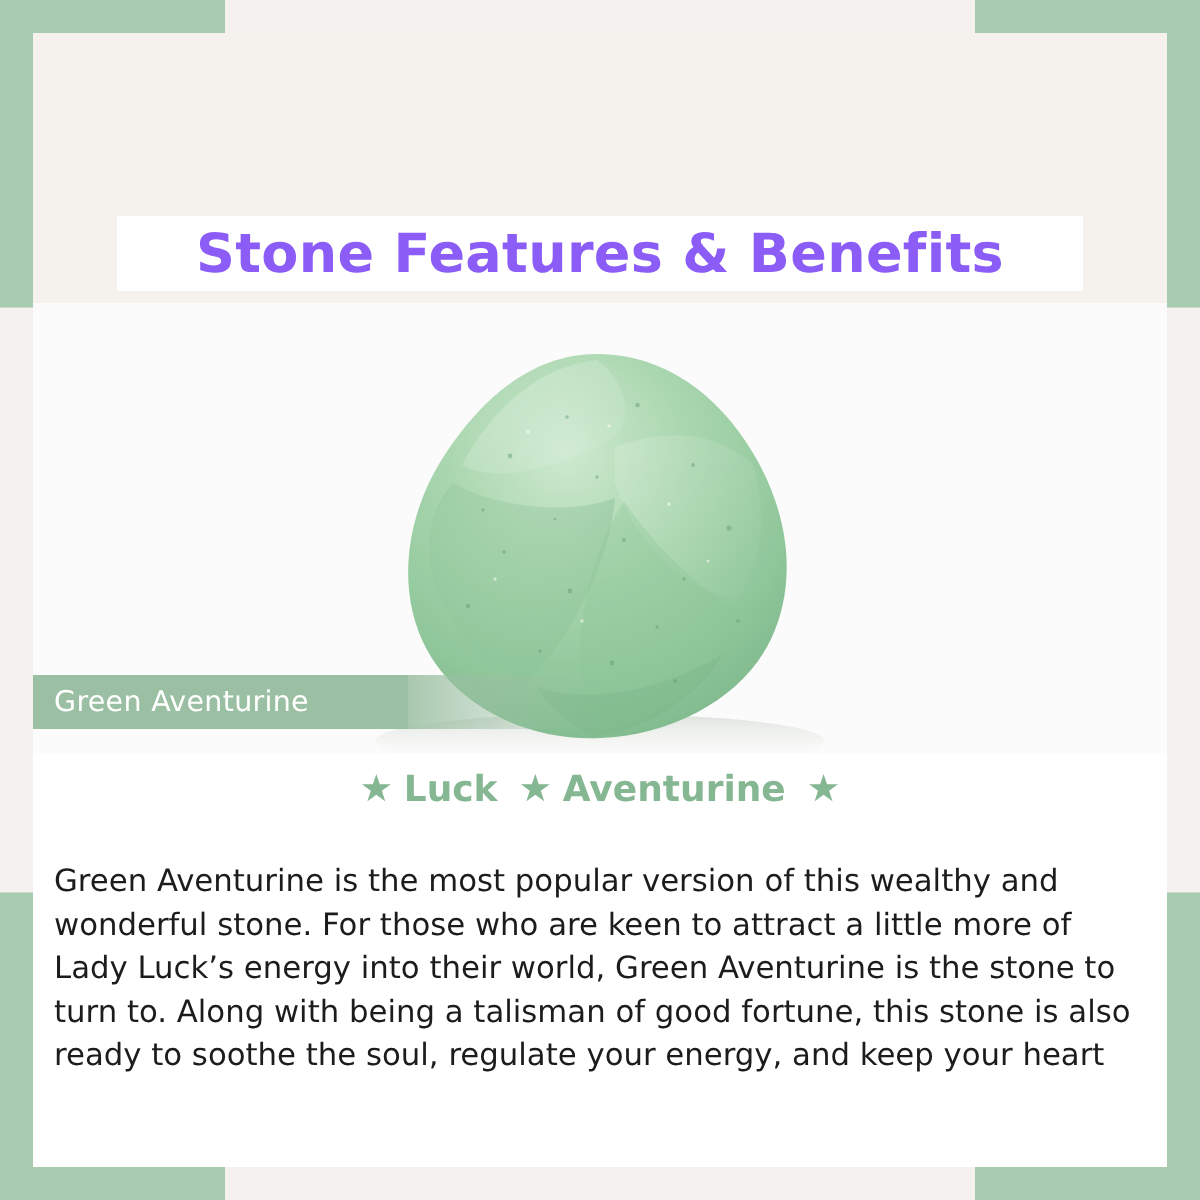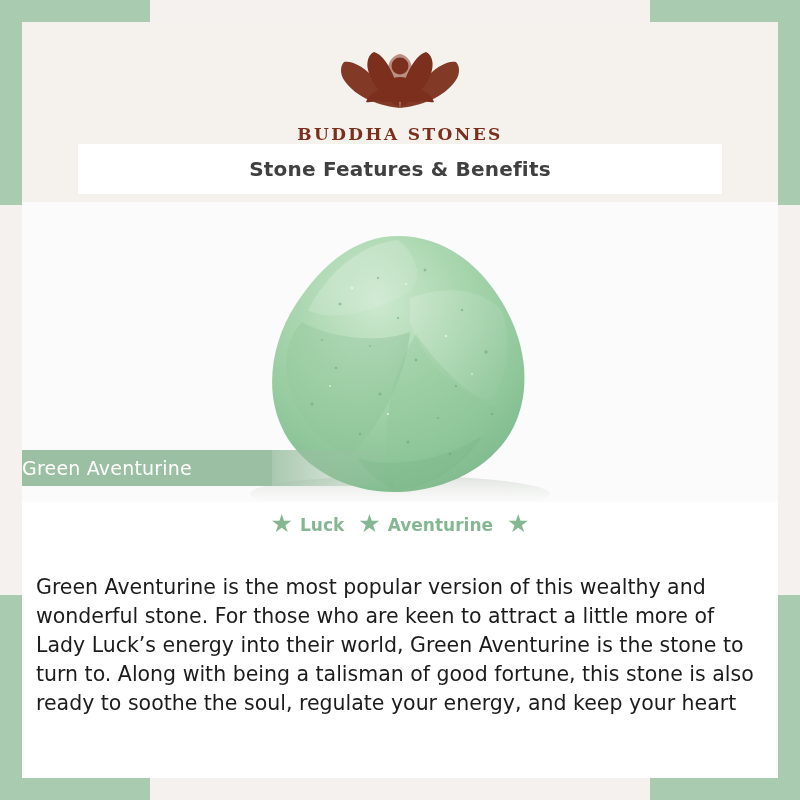--- a/index.html
+++ b/index.html
@@ -84,22 +84,22 @@
     width: 644px;
     height: 50px;
     background: #ffffff;
     display: flex;
     align-items: center;
     justify-content: center;
   }
   .title-text {
     font-family: "DejaVu Sans", sans-serif;
     font-weight: bold;
-    font-size: 20px;
-    color: #404040;
+    font-size: 36px;
+    color: #8b5cf6;
     letter-spacing: 0.2px;
   }
 
   
   .hero {
     position: absolute;
     left: 0;
     top: 180px;
     width: 756px;
     height: 300px;
@@ -122,20 +122,21 @@
     top: 428px;
     width: 250px;
     height: 36px;
     background: #9bbfa2;
     display: flex;
     align-items: center;
   }
   .label-ribbon .ribbon-text {
     color: #ffffff;
     font-size: 19px;
+    padding-left: 14px;
     letter-spacing: 0.2px;
   }
   .ribbon-fade {
     position: absolute;
     left: 250px;
     top: 428px;
     width: 130px;
     height: 36px;
     background: linear-gradient(to right, rgba(155,191,162,0.85), rgba(155,191,162,0));
   }
@@ -158,21 +159,21 @@
   }
   .star {
     color: #86b793;
     font-size: 25px;
     line-height: 1;
     position: relative;
     top: -1px;
   }
   .benefit-label {
     color: #86b793;
-    font-size: 17px;
+    font-size: 24px;
     font-weight: bold;
   }
 
   
   .description {
     position: absolute;
     left: 14px;
     top: 530px;
     width: 730px;
     font-size: 20.5px;
@@ -201,41 +202,20 @@
   <div class="corner corner-tr-v"></div>
   <div class="corner corner-tr-h"></div>
   <div class="corner corner-bl-v"></div>
   <div class="corner corner-bl-h"></div>
   <div class="corner corner-br-v"></div>
   <div class="corner corner-br-h"></div>
 
   <div class="inner-card">
 
     <div class="header-band">
-      <div class="logo-wrap">
-        <svg class="logo-mark" width="180" height="92" viewBox="0 0 180 92">
-          <g fill="#7b2f1c">
-
-            <path d="M90 78 C70 76 46 68 34 50 C30 44 30 36 34 32 C42 30 56 38 66 50 C74 60 80 70 90 78 Z" opacity="0.95"></path>
-            <path d="M90 78 C110 76 134 68 146 50 C150 44 150 36 146 32 C138 30 124 38 114 50 C106 60 100 70 90 78 Z" opacity="0.95"></path>
-
-            <path d="M90 78 C76 70 62 56 58 40 C56 31 59 24 64 22 C72 24 80 36 85 50 C88 60 89 70 90 78 Z"></path>
-            <path d="M90 78 C104 70 118 56 122 40 C124 31 121 24 116 22 C108 24 100 36 95 50 C92 60 91 70 90 78 Z"></path>
-
-            <path d="M90 76 C82 66 76 52 78 38 C79 30 84 25 90 24 C96 25 101 30 102 38 C104 52 98 66 90 76 Z" opacity="0.5"></path>
-
-            <circle cx="90" cy="36" r="8.5"></circle>
-
-            <path d="M90 47 C81 47 73 53 69 62 C66 68 68 72 73 72 L107 72 C112 72 114 68 111 62 C107 53 99 47 90 47 Z"></path>
-            <path d="M72 59 C64 61 58 66 56 72 C62 73 70 70 75 66 Z"></path>
-            <path d="M108 59 C116 61 122 66 124 72 C118 73 110 70 105 66 Z"></path>
-          </g>
-        </svg>
-        <div class="logo-text">BUDDHA STONES</div>
-      </div>
 
       <div class="title-bar">
         <div class="title-text">Stone Features &amp; Benefits</div>
       </div>
     </div>
 
     <div class="hero">
       <svg class="stone" viewBox="0 0 380 300">
         <defs>
           <radialGradient id="stoneGrad" cx="42%" cy="26%" r="82%">

